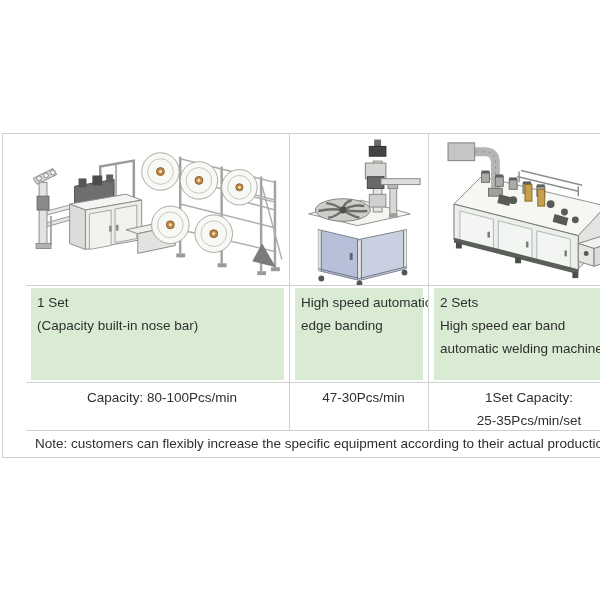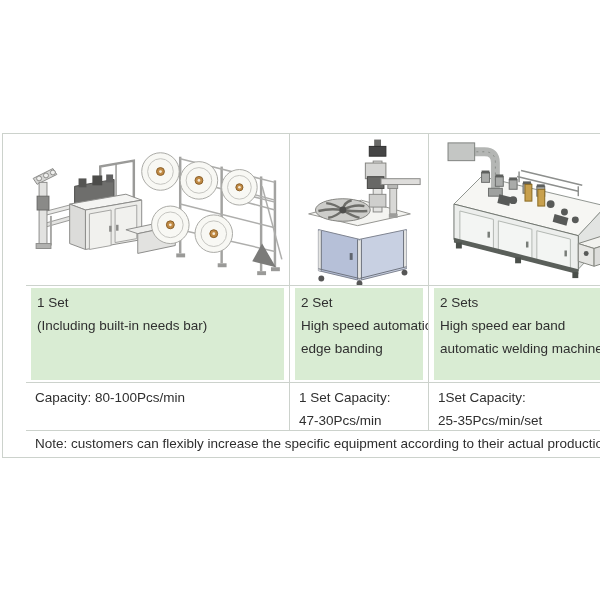--- a/index.html
+++ b/index.html
@@ -35,21 +35,21 @@
     height:calc(100% - 4px);
     background:var(--green,#d9ecd3);
     padding:3px 4px 0 6px;
   }
   .txt-line{
     font-size:13.5px;
     line-height:23px;
     white-space:pre;
     color:var(--text,#2f2f2f);
   }
-  .cap-cell{padding:3px 0 0 9px;}
+  .cap-cell{padding:3px 0 0 9px;text-align:center;}
   .note-cell{
     grid-column:1 / -1;
     border-right:none;border-bottom:none;
     display:flex;align-items:center;
     padding-left:9px;
   }
   .note-cell .txt-line{line-height:16px;}
 </style>
 </head>
 <body>
@@ -264,43 +264,41 @@
       <polygon points="150,110 166,115 166,133 150,128" fill="#e6e6e3" stroke="#83857f"></polygon>
       <polygon points="166,115 188,108 188,126 166,133" fill="#dddddb" stroke="#83857f"></polygon>
       <circle cx="158" cy="120" r="2.5" fill="#585a58"></circle>
       <circle cx="176" cy="118" r="2.5" fill="#585a58"></circle>
     </svg>
   </div>
 
   <div class="cell desc-cell">
     <div class="green-pad">
       <div class="txt-line">1 Set</div>
-      <div class="txt-line">(Including built-in needs bar)</div>
+      <div class="txt-line">(Capacity built-in nose bar)</div>
     </div>
   </div>
   <div class="cell desc-cell">
     <div class="green-pad">
-      <div class="txt-line">2 Set</div>
       <div class="txt-line">High speed automatic</div>
       <div class="txt-line">edge banding</div>
     </div>
   </div>
   <div class="cell desc-cell last-col">
     <div class="green-pad">
       <div class="txt-line">2 Sets</div>
       <div class="txt-line">High speed ear band</div>
       <div class="txt-line">automatic welding machine</div>
     </div>
   </div>
 
   <div class="cell cap-cell">
     <div class="txt-line">Capacity: 80-100Pcs/min</div>
   </div>
   <div class="cell cap-cell">
-    <div class="txt-line">1 Set Capacity:</div>
     <div class="txt-line">47-30Pcs/min</div>
   </div>
   <div class="cell cap-cell last-col">
     <div class="txt-line">1Set Capacity:</div>
     <div class="txt-line">25-35Pcs/min/set</div>
   </div>
 
   <div class="cell note-cell">
     <div class="txt-line">Note: customers can flexibly increase the specific equipment according to their actual production needs.</div>
   </div>

